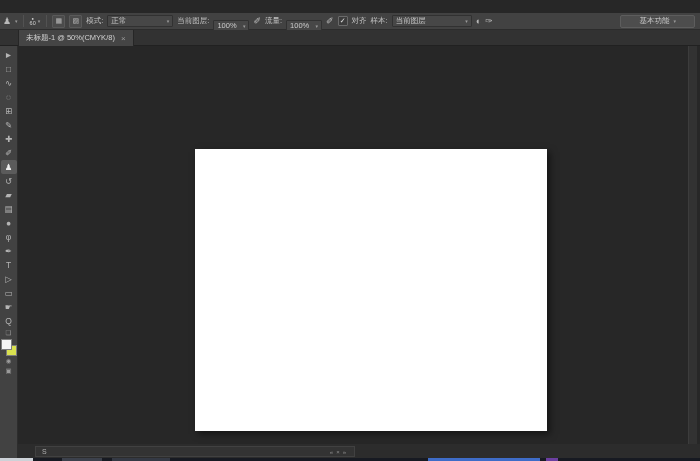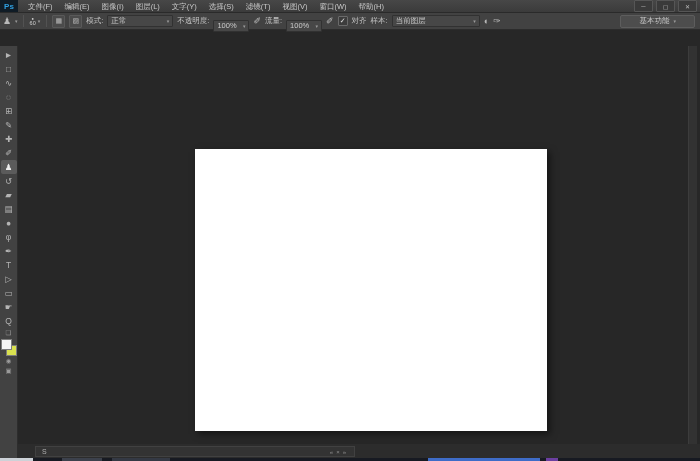--- a/index.html
+++ b/index.html
@@ -29,21 +29,21 @@
   .bp-col{display:flex;flex-direction:column;align-items:center;line-height:5px;}
   .bp-dot{font-size:4px;color:#ddd;}
   .bp-num{font-size:5.5px;color:#cfcfcf;}
   .pbox{width:11px;height:11px;border:1px solid #595959;background:#4b4b4b;font-size:7px;
     color:#b5b5b5;display:flex;align-items:center;justify-content:center;border-radius:1px;}
   .lbl{color:#c3c3c3;}
   .drop{height:12px;background:#474747;border:1px solid #313131;border-radius:1px;
     display:flex;align-items:center;justify-content:space-between;padding:0 3px;color:#cccccc;box-sizing:border-box;}
   .drop.mode{width:66px;}
   .drop.num{width:36px;margin-top:9px;}
-  .drop.sample{width:88px;}
+  .drop.sample{width:80px;}
   .checkbox{width:8px;height:8px;border:1px solid #6a6a6a;background:#3c3c3c;color:#e0e0e0;
     font-size:7px;line-height:8px;text-align:center;border-radius:1px;}
   .wsbtn{margin-left:auto;height:13px;background:#4d4d4d;border:1px solid #5d5d5d;border-radius:2px;
     display:flex;align-items:center;gap:4px;padding:0 18px;color:#cccccc;box-sizing:border-box;margin-right:2px;}
 
   
   .tabbar{position:absolute;left:0;top:30px;width:700px;height:16px;background:#323232;
     border-bottom:1px solid #212121;box-sizing:border-box;}
   .tab{position:absolute;left:18px;top:0;height:16px;background:#454545;display:flex;
     align-items:center;gap:6px;padding:0 7px;font-size:7.5px;color:#d2d2d2;
@@ -79,59 +79,41 @@
   .statuslabel{padding-left:6px;}
   .statusicons{margin-left:auto;padding-right:5px;letter-spacing:3px;font-size:6px;color:#8d8d8d;}
   .taskbar{position:absolute;left:0;top:458px;width:700px;height:3px;background:#171a22;}
   .tchip{position:absolute;top:0;height:3px;}
 </style>
 </head>
 <body>
 
 <div class="screen">
 
-  <div class="menubar">
-    <div class="pslogo">Ps</div>
-    <div class="mi">文件(F)</div>
-    <div class="mi">编辑(E)</div>
-    <div class="mi">图像(I)</div>
-    <div class="mi">图层(L)</div>
-    <div class="mi">文字(Y)</div>
-    <div class="mi">选择(S)</div>
-    <div class="mi">滤镜(T)</div>
-    <div class="mi">视图(V)</div>
-    <div class="mi">窗口(W)</div>
-    <div class="mi">帮助(H)</div>
-    <div class="winctl">
-      <div class="wbtn">─</div>
-      <div class="wbtn">▢</div>
-      <div class="wbtn">✕</div>
-    </div>
-  </div>
 
   <div class="optionsbar">
     <span class="obicon">♟</span>
     <span class="chev">▾</span>
     <div class="vsep"></div>
     <div class="brushpreset">
       <span class="bp-col">
         <span class="bp-dot">●</span>
         <span class="bp-num">60</span>
       </span>
       <span class="chev">▾</span>
     </div>
     <div class="vsep"></div>
     <div class="pbox">▦</div>
     <div class="pbox">▨</div>
     <span class="lbl">模式:</span>
     <div class="drop mode">
       <span>正常</span>
       <span class="chev">▾</span>
     </div>
-    <span class="lbl">不透明度:</span>
+    <span class="lbl">当前图层:</span>
     <div class="drop num">
       <span>100%</span>
       <span class="chev">▾</span>
     </div>
     <span class="obicon">✐</span>
     <span class="lbl">流量:</span>
     <div class="drop num">
       <span>100%</span>
       <span class="chev">▾</span>
     </div>
@@ -144,20 +126,26 @@
       <span class="chev">▾</span>
     </div>
     <span class="obicon">◐</span>
     <span class="obicon">✑</span>
     <div class="wsbtn">
       <span>基本功能</span>
       <span class="chev">▾</span>
     </div>
   </div>
 
+  <div class="tabbar">
+    <div class="tab">
+      <span>未标题-1 @ 50%(CMYK/8)</span>
+      <span class="tabclose">×</span>
+    </div>
+  </div>
 
   <div class="canvas">
     <div class="document" style="background-color: rgb(255, 255, 255);"></div>
   </div>
   <div class="rightstrip"></div>
 
   <div class="toolbar">
     <div class="tool">►</div>
     <div class="tool">□</div>
     <div class="tool">∿</div>

